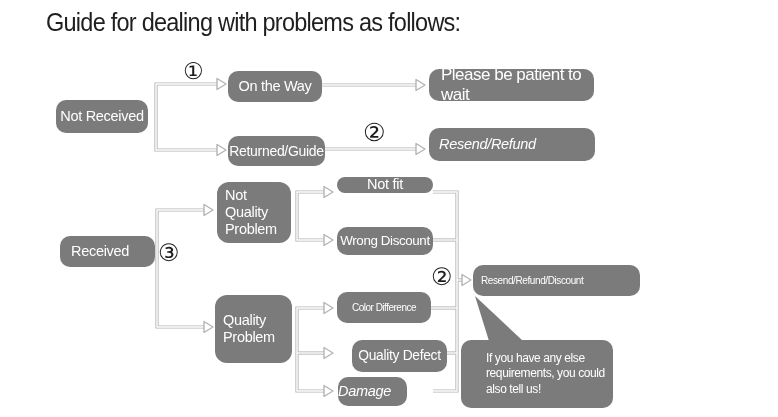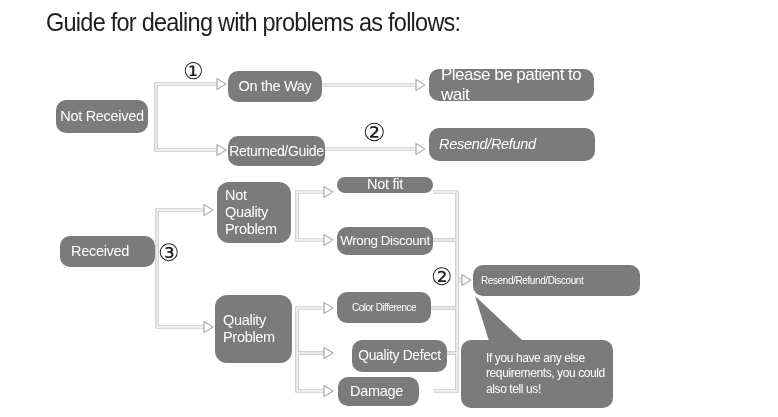--- a/index.html
+++ b/index.html
@@ -101,21 +101,21 @@
   <div class="node left" style="left:60px;top:236px;width:95px;height:31px;padding-left:11px;">Received</div>
   <div class="node left r12" style="left:217px;top:182px;width:74px;height:61px;padding-left:8px;">Not
 Quality
 Problem</div>
   <div class="node left r12" style="left:215px;top:295px;width:77px;height:68px;padding-left:8px;">Quality
 Problem</div>
   <div class="node" style="left:337px;top:177px;width:96px;height:16px;">Not fit</div>
   <div class="node" style="left:337px;top:227px;width:96px;height:28px;font-size:13.4px;letter-spacing:-0.4px;">Wrong Discount</div>
   <div class="node" style="left:337px;top:292px;width:94px;height:31px;font-size:10px;letter-spacing:-0.5px;">Color Difference</div>
   <div class="node" style="left:338px;top:340px;width:95px;height:32px;font-size:13.8px;margin-left:14px;">Quality Defect</div>
-  <div class="node left" style="left:338px;top:377px;width:81px;height:29px;padding-left:12px;">Damage</div>
+  <div class="node left" style="left:338px;top:377px;width:69px;height:29px;font-style:italic;">Damage</div>
   <div class="node left" style="left:473px;top:265px;width:167px;height:31px;padding-left:8px;font-size:10px;letter-spacing:-0.4px;">Resend/Refund/Discount</div>
 
   <svg class="tailsvg" width="70" height="54">
     <polygon points="10,6 58,51 24,51"></polygon>
   </svg>
   <div class="node left" style="left:461px;top:340px;width:152px;height:68px;padding-left:25px;font-size:12px;letter-spacing:-0.4px;line-height:1.3;">If you have any else
 requirements, you could
 also tell us!</div>
 
 </div>

